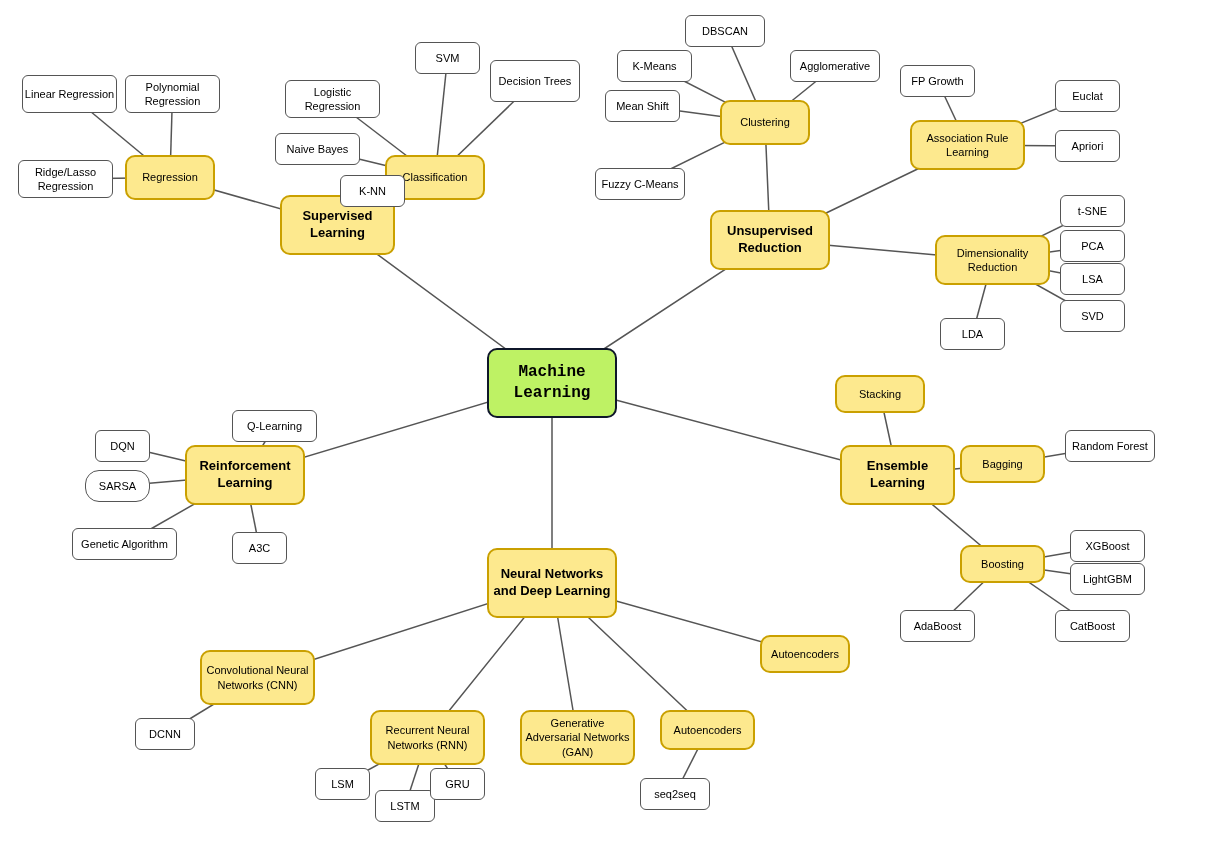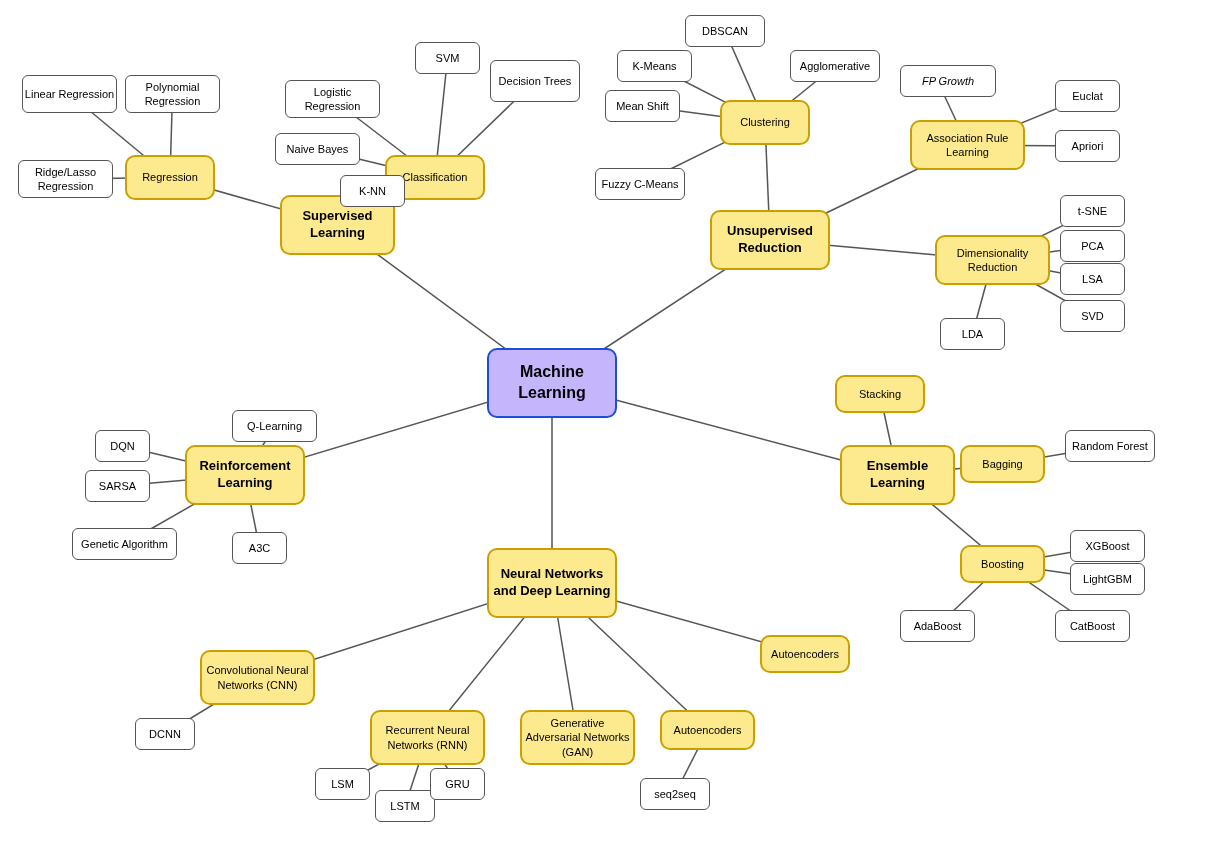--- a/index.html
+++ b/index.html
@@ -26,26 +26,27 @@
       position: absolute;
       display: flex;
       align-items: center;
       justify-content: center;
       text-align: center;
       border-radius: 10px;
       z-index: 1;
       line-height: 1.3;
     }
     .node-main {
-      background: #c4b5fd;
-      border: 2px solid #1d4ed8;
+      background: #bef264;
+      border: 2px solid #0f172a;
       font-weight: bold;
       font-size: 16px;
       width: 130px;
       height: 70px;
+      font-family: Liberation Mono, monospace;
     }
     .node-primary {
       background: #fde98e;
       border: 2px solid #caa000;
       font-weight: bold;
       font-size: 13px;
     }
     .node-secondary {
       background: #fde98e;
       border: 2px solid #caa000;
@@ -143,31 +144,31 @@
     <div class="node node-leaf" style="left: 285px; top: 80px; width: 95px; height: 38px;">Logistic Regression</div>
     <div class="node node-leaf" style="left: 415px; top: 42px; width: 65px; height: 32px;">SVM</div>
     <div class="node node-leaf" style="left: 490px; top: 60px; width: 90px; height: 42px;">Decision Trees</div>
     <div class="node node-leaf" style="left: 275px; top: 133px; width: 85px; height: 32px;">Naive Bayes</div>
     <div class="node node-leaf" style="left: 340px; top: 175px; width: 65px; height: 32px;">K-NN</div>
     <div class="node node-leaf" style="left: 685px; top: 15px; width: 80px; height: 32px;">DBSCAN</div>
     <div class="node node-leaf" style="left: 617px; top: 50px; width: 75px; height: 32px;">K-Means</div>
     <div class="node node-leaf" style="left: 790px; top: 50px; width: 90px; height: 32px;">Agglomerative</div>
     <div class="node node-leaf" style="left: 605px; top: 90px; width: 75px; height: 32px;">Mean Shift</div>
     <div class="node node-leaf" style="left: 595px; top: 168px; width: 90px; height: 32px;">Fuzzy C-Means</div>
-    <div class="node node-leaf" style="left: 900px; top: 65px; width: 96px; height: 32px; font-style: italic;">FP Growth</div>
+    <div class="node node-leaf" style="left: 900px; top: 65px; width: 75px; height: 32px;">FP Growth</div>
     <div class="node node-leaf" style="left: 1055px; top: 80px; width: 65px; height: 32px;">Euclat</div>
     <div class="node node-leaf" style="left: 1055px; top: 130px; width: 65px; height: 32px;">Apriori</div>
     <div class="node node-leaf" style="left: 1060px; top: 195px; width: 65px; height: 32px;">t-SNE</div>
     <div class="node node-leaf" style="left: 1060px; top: 230px; width: 65px; height: 32px;">PCA</div>
     <div class="node node-leaf" style="left: 1060px; top: 263px; width: 65px; height: 32px;">LSA</div>
     <div class="node node-leaf" style="left: 1060px; top: 300px; width: 65px; height: 32px;">SVD</div>
     <div class="node node-leaf" style="left: 940px; top: 318px; width: 65px; height: 32px;">LDA</div>
     <div class="node node-leaf" style="left: 232px; top: 410px; width: 85px; height: 32px;">Q-Learning</div>
     <div class="node node-leaf" style="left: 95px; top: 430px; width: 55px; height: 32px;">DQN</div>
-    <div class="node node-leaf" style="left: 85px; top: 470px; width: 65px; height: 32px;">SARSA</div>
+    <div class="node node-leaf" style="left: 85px; top: 470px; width: 65px; height: 32px; border-radius: 14px;">SARSA</div>
     <div class="node node-leaf" style="left: 72px; top: 528px; width: 105px; height: 32px;">Genetic Algorithm</div>
     <div class="node node-leaf" style="left: 232px; top: 532px; width: 55px; height: 32px;">A3C</div>
     <div class="node node-leaf" style="left: 1065px; top: 430px; width: 90px; height: 32px;">Random Forest</div>
     <div class="node node-leaf" style="left: 1070px; top: 530px; width: 75px; height: 32px;">XGBoost</div>
     <div class="node node-leaf" style="left: 1070px; top: 563px; width: 75px; height: 32px;">LightGBM</div>
     <div class="node node-leaf" style="left: 900px; top: 610px; width: 75px; height: 32px;">AdaBoost</div>
     <div class="node node-leaf" style="left: 1055px; top: 610px; width: 75px; height: 32px;">CatBoost</div>
     <div class="node node-leaf" style="left: 135px; top: 718px; width: 60px; height: 32px;">DCNN</div>
     <div class="node node-leaf" style="left: 375px; top: 790px; width: 60px; height: 32px;">LSTM</div>
     <div class="node node-leaf" style="left: 315px; top: 768px; width: 55px; height: 32px;">LSM</div>

